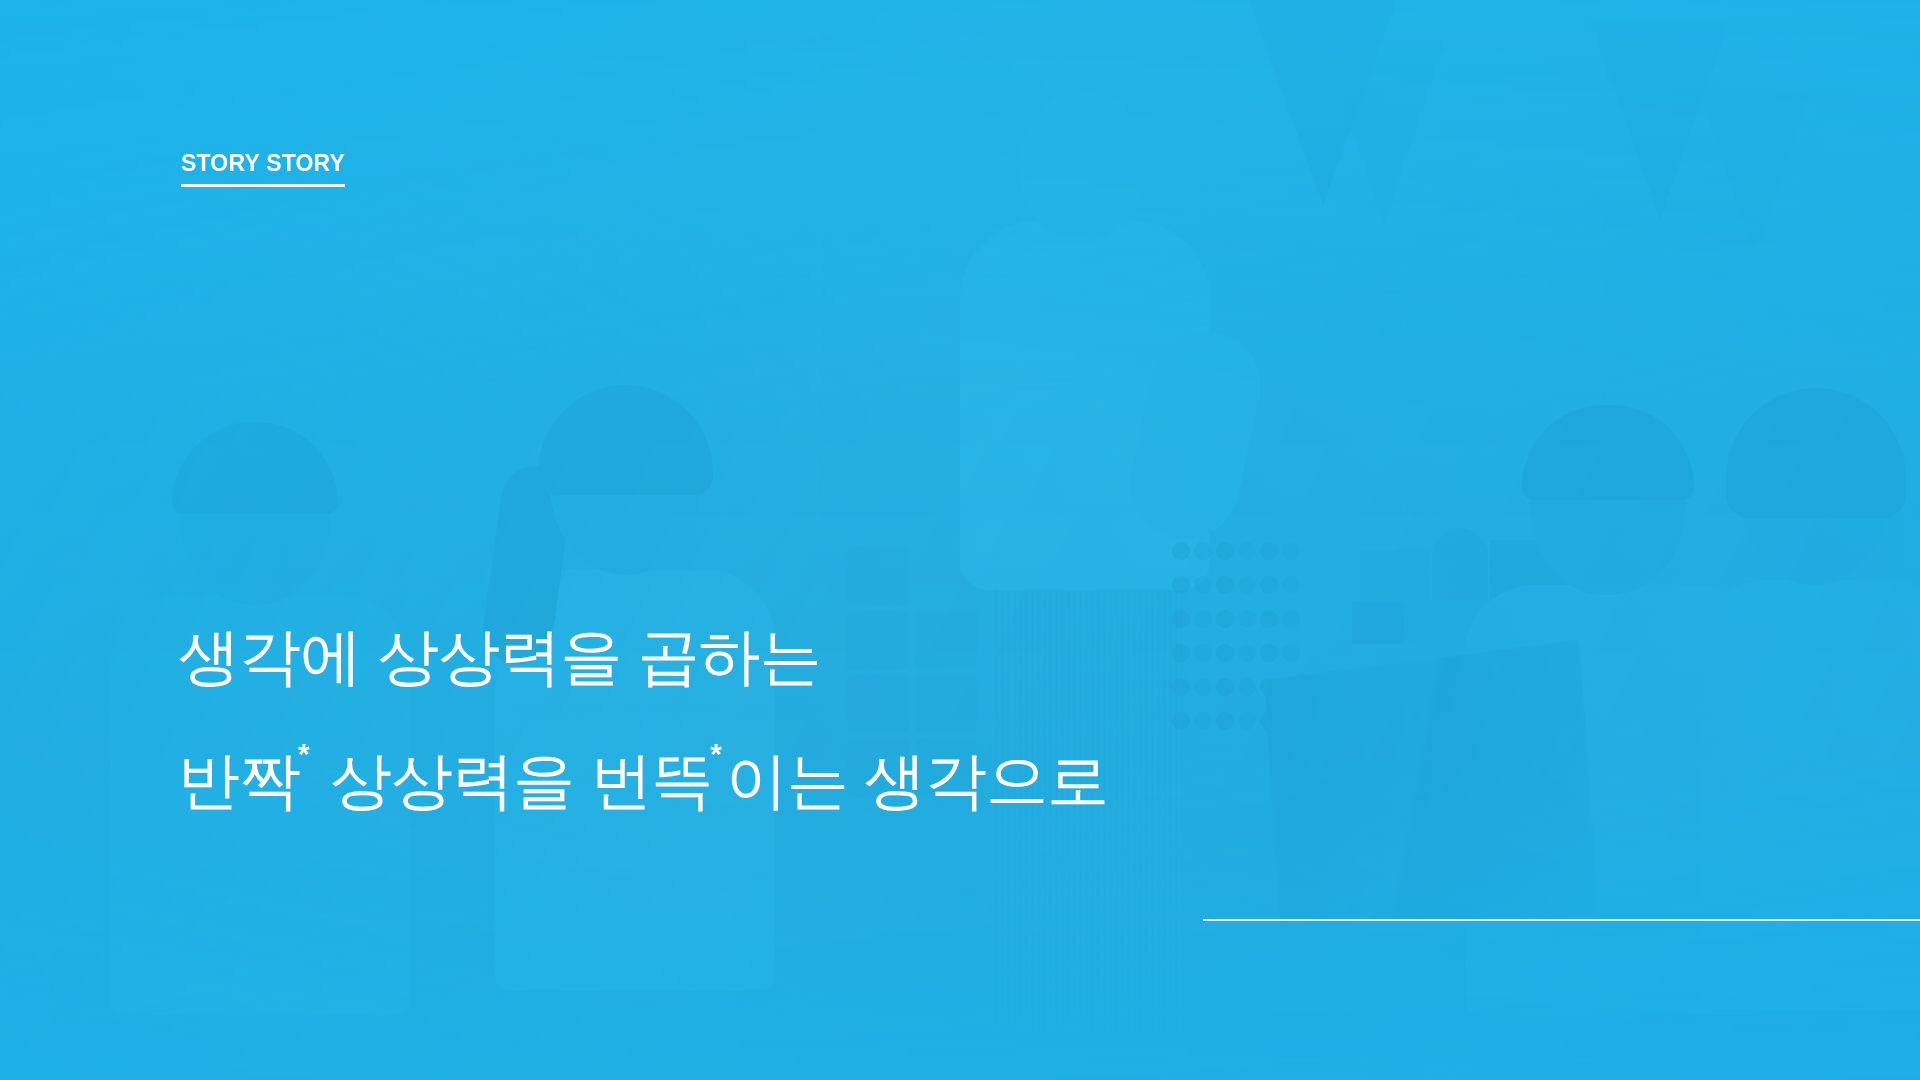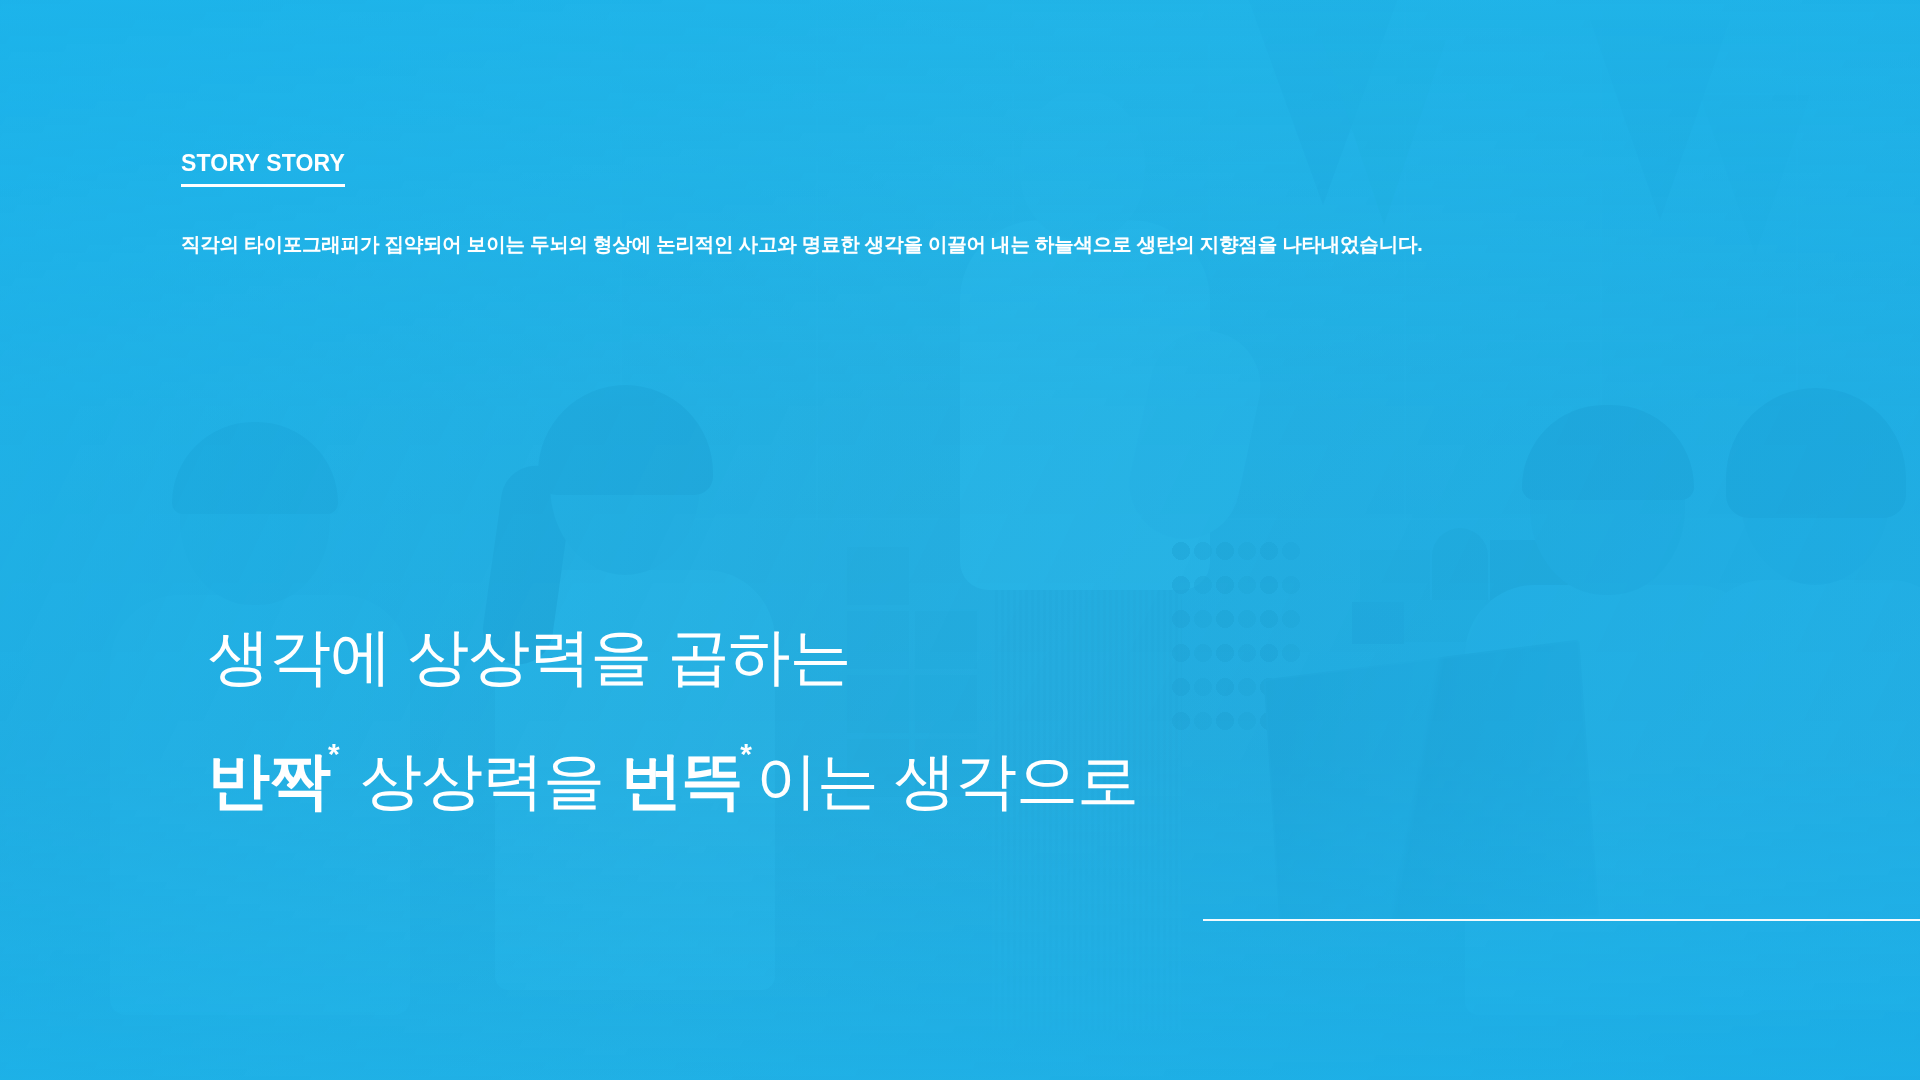--- a/index.html
+++ b/index.html
@@ -160,24 +160,23 @@
   }
 
   .headline { position:absolute; left:178px; top:600px; }
   .headline .hl {
     color:#ffffff;
     font-size:62px;
     font-weight:300;
     line-height:113px;
     letter-spacing:-1px;
     white-space:nowrap;
-    margin-left:30px;
   }
   .headline .hl .em {
-    font-weight:bold;
+    font-weight:normal;
     position:relative;
     padding-right:2px;
   }
   .headline .hl .star {
     font-size:30px;
     font-weight:bold;
     vertical-align:super;
     position:relative;
     top:-16px;
     left:-4px;
@@ -271,21 +270,20 @@
 
   <div class="overlay"></div>
   <div class="overlay2"></div>
   <div class="overlay3"></div>
 
   <div class="content">
 
     <div class="eyebrow">STORY STORY</div>
 
     <div class="lead">
-      <p>직각의 타이포그래피가 집약되어 보이는 두뇌의 형상에 논리적인 사고와 명료한 생각을 이끌어 내는 하늘색으로 생탄의 지향점을 나타내었습니다.</p>
     </div>
 
     <div class="headline">
       <div class="hl">생각에 상상력을 곱하는</div>
       <div class="hl"><span class="em">반짝</span><span class="star">*</span><span> 상상력을 </span><span class="em">번뜩</span><span class="star">*</span><span>이는 생각으로</span></div>
     </div>
 
     <div class="rule"></div>
 
   </div>

